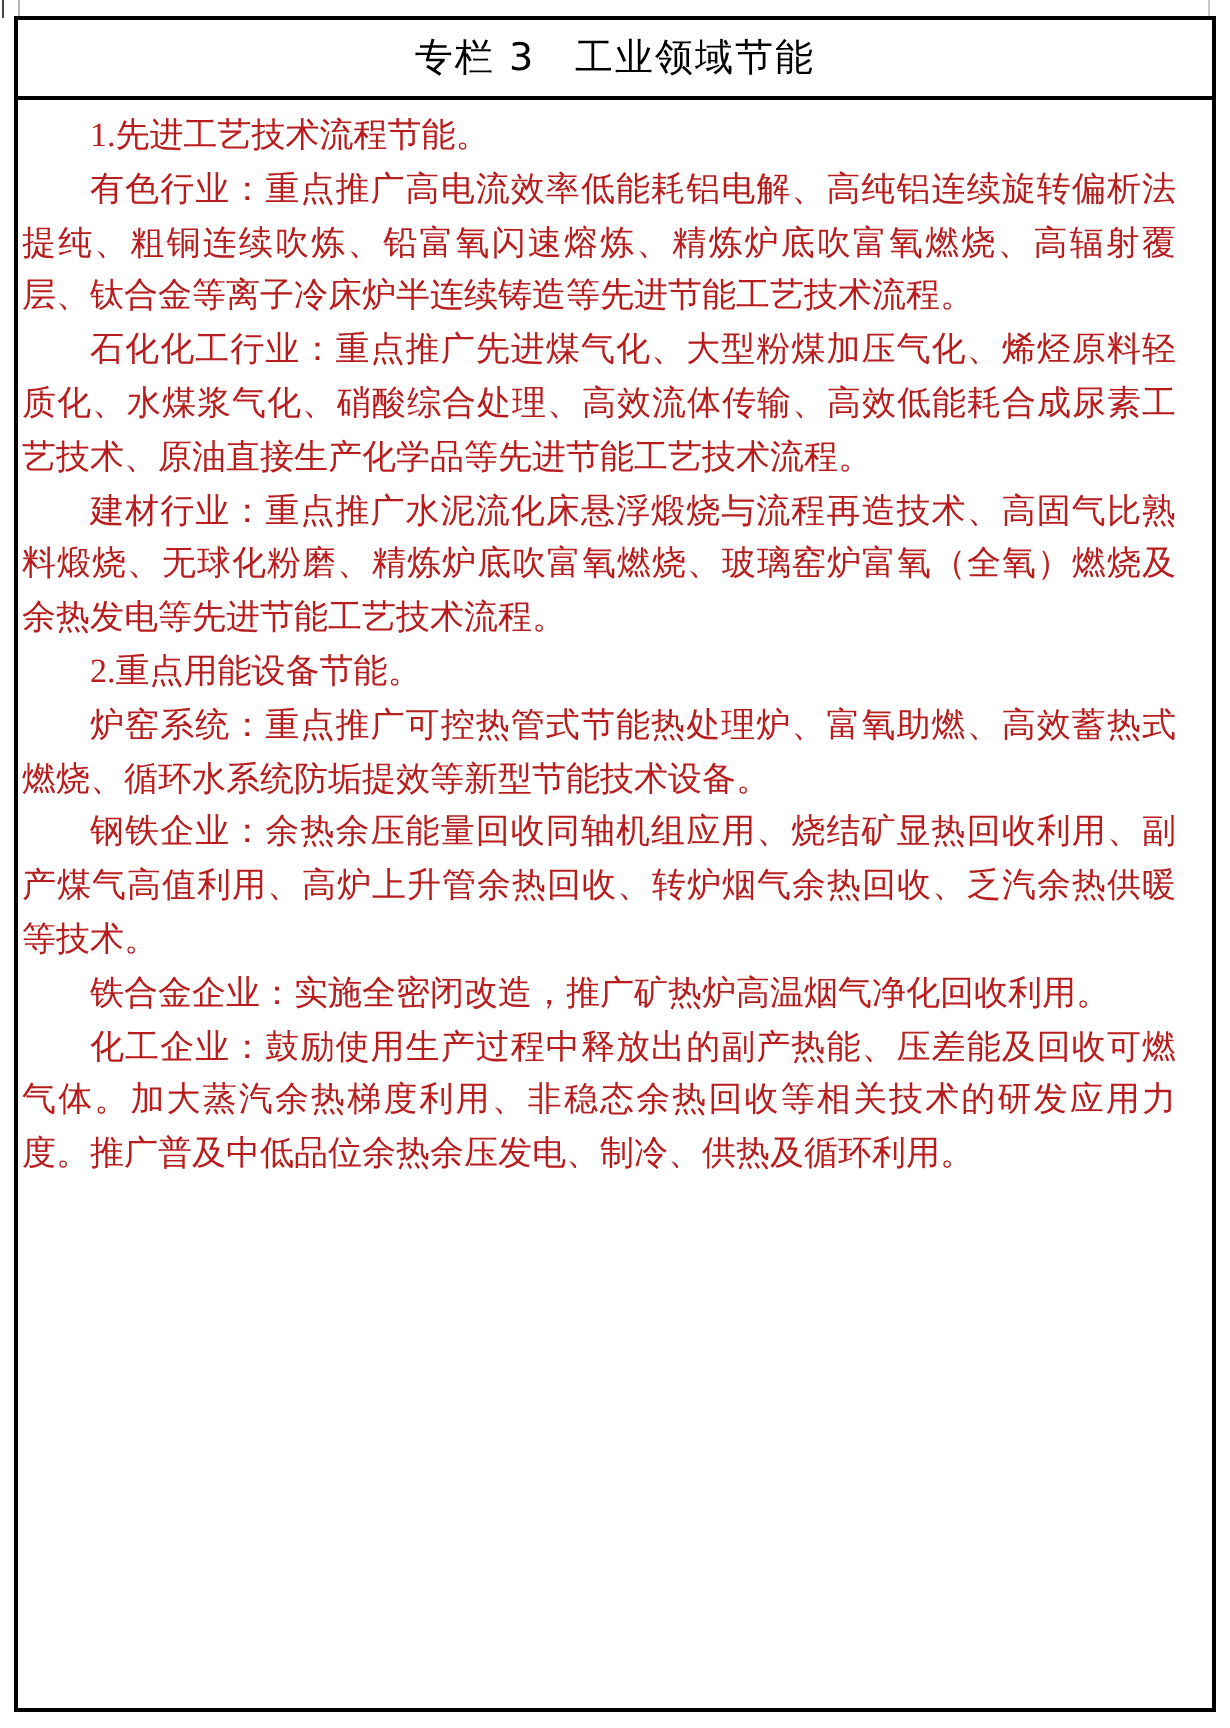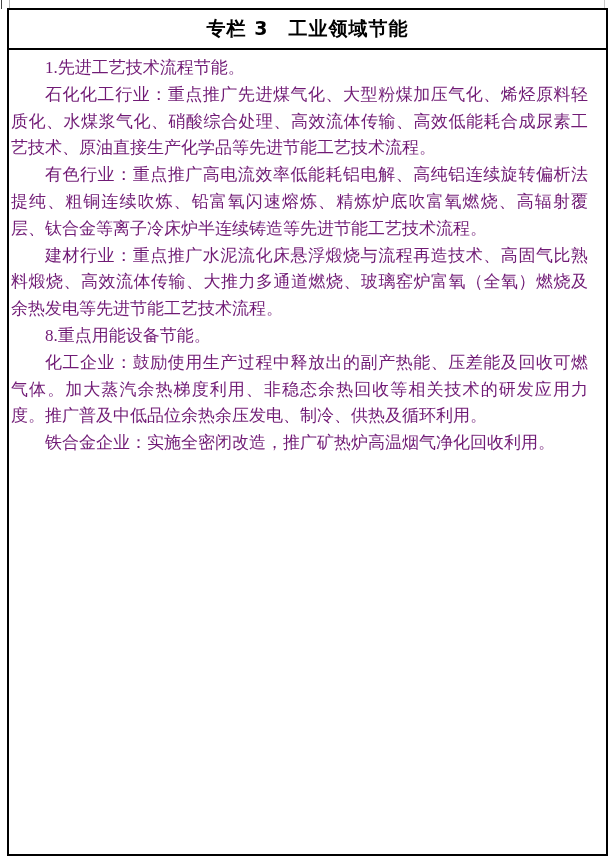--- a/index.html
+++ b/index.html
@@ -29,32 +29,32 @@
   .column-box-header {
     height: 40px;
     border-bottom: 2px solid #000000;
     box-sizing: border-box;
     display: flex;
     align-items: center;
     justify-content: center;
   }
   .column-box-title {
     font-family: "DejaVu Sans", "Liberation Sans", sans-serif;
-    font-weight: bold;
+    font-weight: normal;
     font-size: 19px;
     color: #000000;
     letter-spacing: 1px;
     white-space: pre;
   }
   .column-box-body {
     padding: 5px 18px 0 2px;
     font-family: "Liberation Serif", "DejaVu Serif", serif;
     font-size: 17px;
     line-height: 26.8px;
-    color: #701a75;
+    color: #b91c1c;
     text-align: justify;
   }
   .column-box-body p {
     margin: 0;
     text-indent: 2em;
     word-break: break-all;
   }
 </style>
 </head>
 <body>
@@ -65,22 +65,24 @@
   <div class="remnant remnant-left-2"></div>
   <div class="remnant remnant-right-1"></div>
 
   <div class="column-box">
     <div class="column-box-header">
       <span class="column-box-title">专栏 3　工业领域节能</span>
     </div>
     <div class="column-box-body">
 
     <p>1.先进工艺技术流程节能。</p>
+        <p>有色行业：重点推广高电流效率低能耗铝电解、高纯铝连续旋转偏析法提纯、粗铜连续吹炼、铅富氧闪速熔炼、精炼炉底吹富氧燃烧、高辐射覆层、钛合金等离子冷床炉半连续铸造等先进节能工艺技术流程。</p>
         <p>石化化工行业：重点推广先进煤气化、大型粉煤加压气化、烯烃原料轻质化、水煤浆气化、硝酸综合处理、高效流体传输、高效低能耗合成尿素工艺技术、原油直接生产化学品等先进节能工艺技术流程。</p>
-        <p>有色行业：重点推广高电流效率低能耗铝电解、高纯铝连续旋转偏析法提纯、粗铜连续吹炼、铅富氧闪速熔炼、精炼炉底吹富氧燃烧、高辐射覆层、钛合金等离子冷床炉半连续铸造等先进节能工艺技术流程。</p>
-        <p>建材行业：重点推广水泥流化床悬浮煅烧与流程再造技术、高固气比熟料煅烧、高效流体传输、大推力多通道燃烧、玻璃窑炉富氧（全氧）燃烧及余热发电等先进节能工艺技术流程。</p>
-        <p>8.重点用能设备节能。</p>
+        <p>建材行业：重点推广水泥流化床悬浮煅烧与流程再造技术、高固气比熟料煅烧、无球化粉磨、精炼炉底吹富氧燃烧、玻璃窑炉富氧（全氧）燃烧及余热发电等先进节能工艺技术流程。</p>
+        <p>2.重点用能设备节能。</p>
+        <p>炉窑系统：重点推广可控热管式节能热处理炉、富氧助燃、高效蓄热式燃烧、循环水系统防垢提效等新型节能技术设备。</p>
+        <p>钢铁企业：余热余压能量回收同轴机组应用、烧结矿显热回收利用、副产煤气高值利用、高炉上升管余热回收、转炉烟气余热回收、乏汽余热供暖等技术。</p>
+        <p>铁合金企业：实施全密闭改造，推广矿热炉高温烟气净化回收利用。</p>
         <p>化工企业：鼓励使用生产过程中释放出的副产热能、压差能及回收可燃气体。加大蒸汽余热梯度利用、非稳态余热回收等相关技术的研发应用力度。推广普及中低品位余热余压发电、制冷、供热及循环利用。</p>
-        <p>铁合金企业：实施全密闭改造，推广矿热炉高温烟气净化回收利用。</p>
       </div>
   </div>
 
 </div>
 
 </body></html>

